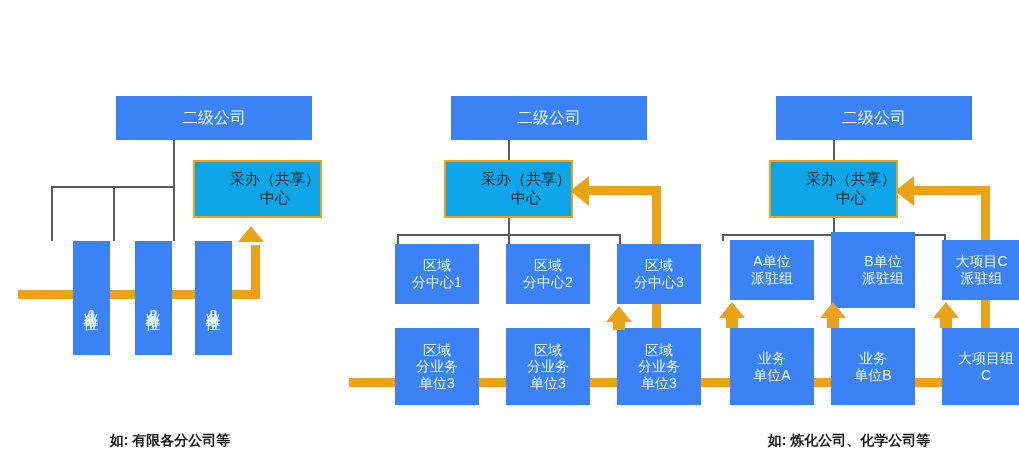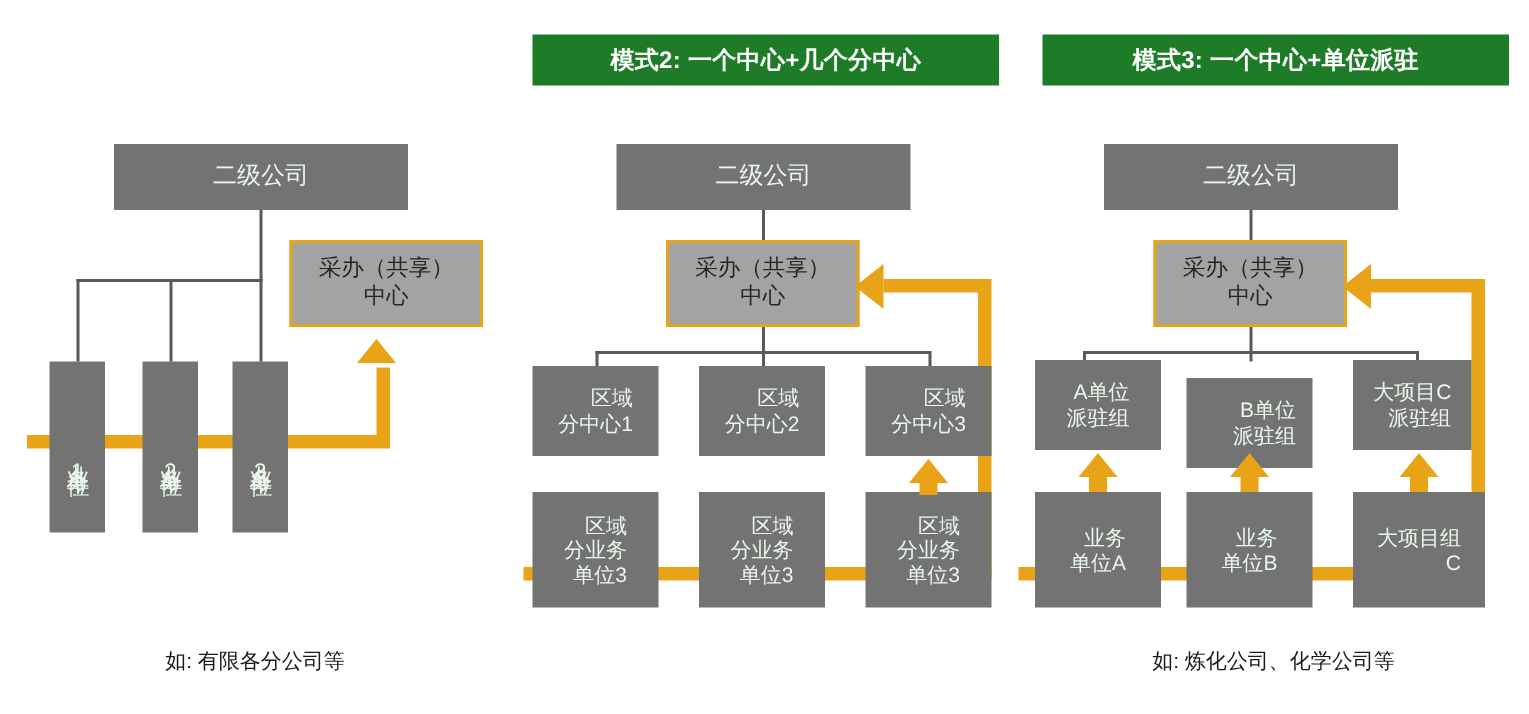--- a/index.html
+++ b/index.html
@@ -43,51 +43,52 @@
     display: flex;
     align-items: center;
     justify-content: center;
     box-sizing: border-box;
   }
   .panel-2 .hdr, .panel-3 .hdr { left: 16px; width: 311px; }
 
   
   .box {
     position: absolute;
-    background: #737373;
+    background: #3b82f6;
     color: #E9F7EA;
     display: flex;
     align-items: center;
     justify-content: center;
-    text-align: right;
+    text-align: center;
     font-size: 15px;
     line-height: 1.18;
     box-sizing: border-box;
     z-index: 4;
+    margin-left: 40px;
   }
   .box.small { font-size: 14px; }
 
   
   .box-top {
     width: 196px;
     height: 44px;
     font-size: 16px;
   }
 
   
   .center-box {
     position: absolute;
-    background: #a3a3a3;
+    background: #0ea5e9;
     border: 2px solid #E8A316;
     color: #262626;
     font-size: 15px;
     line-height: 1.25;
     display: flex;
     align-items: center;
-    justify-content: center;
+    justify-content: flex-end;
     text-align: center;
     box-sizing: border-box;
     z-index: 6;
   }
 
   
   .box-vert {
     writing-mode: vertical-rl;
     text-orientation: upright;
     letter-spacing: 2px;
@@ -159,21 +160,21 @@
   }
 
   
   .caption {
     position: absolute;
     left: 0;
     top: 432px;
     width: 340px;
     text-align: center;
     font-size: 14px;
-    font-weight: normal;
+    font-weight: bold;
     color: #1a1a1a;
   }
 </style>
 </head>
 <body>
 
 <div id="canvas">
 
   <div class="panel panel-1">
 
@@ -207,21 +208,20 @@
     </div>
     <div class="box box-vert" style="left:155px; top:241px; width:37px; height:114px;">
       <span>业务单位3</span>
     </div>
 
     <div class="caption">如: 有限各分公司等</div>
   </div>
 
   <div class="panel panel-2">
 
-    <div class="hdr">模式2: 一个中心+几个分中心</div>
 
     <div class="box box-top" style="left:72px; top:96px;">二级公司</div>
 
     <div class="vline" style="left:169px; top:140px; height:22px;"></div>
 
     <div class="center-box" style="left:105px; top:160px; width:129px; height:58px;">
       <span>
         <span>采办（共享）</span><br>
         <span>中心</span>
       </span>
@@ -281,21 +281,20 @@
         <span>区域</span><br>
         <span>分业务</span><br>
         <span>单位3</span>
       </span>
     </div>
 
   </div>
 
   <div class="panel panel-3">
 
-    <div class="hdr">模式3: 一个中心+单位派驻</div>
 
     <div class="box box-top" style="left:57px; top:96px;">二级公司</div>
 
     <div class="vline" style="left:154px; top:140px; height:22px;"></div>
 
     <div class="center-box" style="left:90px; top:160px; width:129px; height:58px;">
       <span>
         <span>采办（共享）</span><br>
         <span>中心</span>
       </span>
@@ -306,21 +305,21 @@
     <div class="vline" style="left:43px; top:234px; height:7px;"></div>
     <div class="vline" style="left:154px; top:234px; height:7px;"></div>
     <div class="vline" style="left:265px; top:234px; height:7px;"></div>
 
     <div class="box small" style="left:11px; top:240px; width:84px; height:60px;">
       <span>
         <span>A单位</span><br>
         <span>派驻组</span>
       </span>
     </div>
-    <div class="box small" style="left:112px; top:252px; width:84px; height:60px;padding-left:20px;">
+    <div class="box small" style="left:112px; top:232px; width:84px; height:76px;padding-left:20px;">
       <span>
         <span>B单位</span><br>
         <span>派驻组</span>
       </span>
     </div>
     <div class="box small" style="left:223px; top:240px; width:79px; height:60px;">
       <span>
         <span>大项目C</span><br>
         <span>派驻组</span>
       </span>

